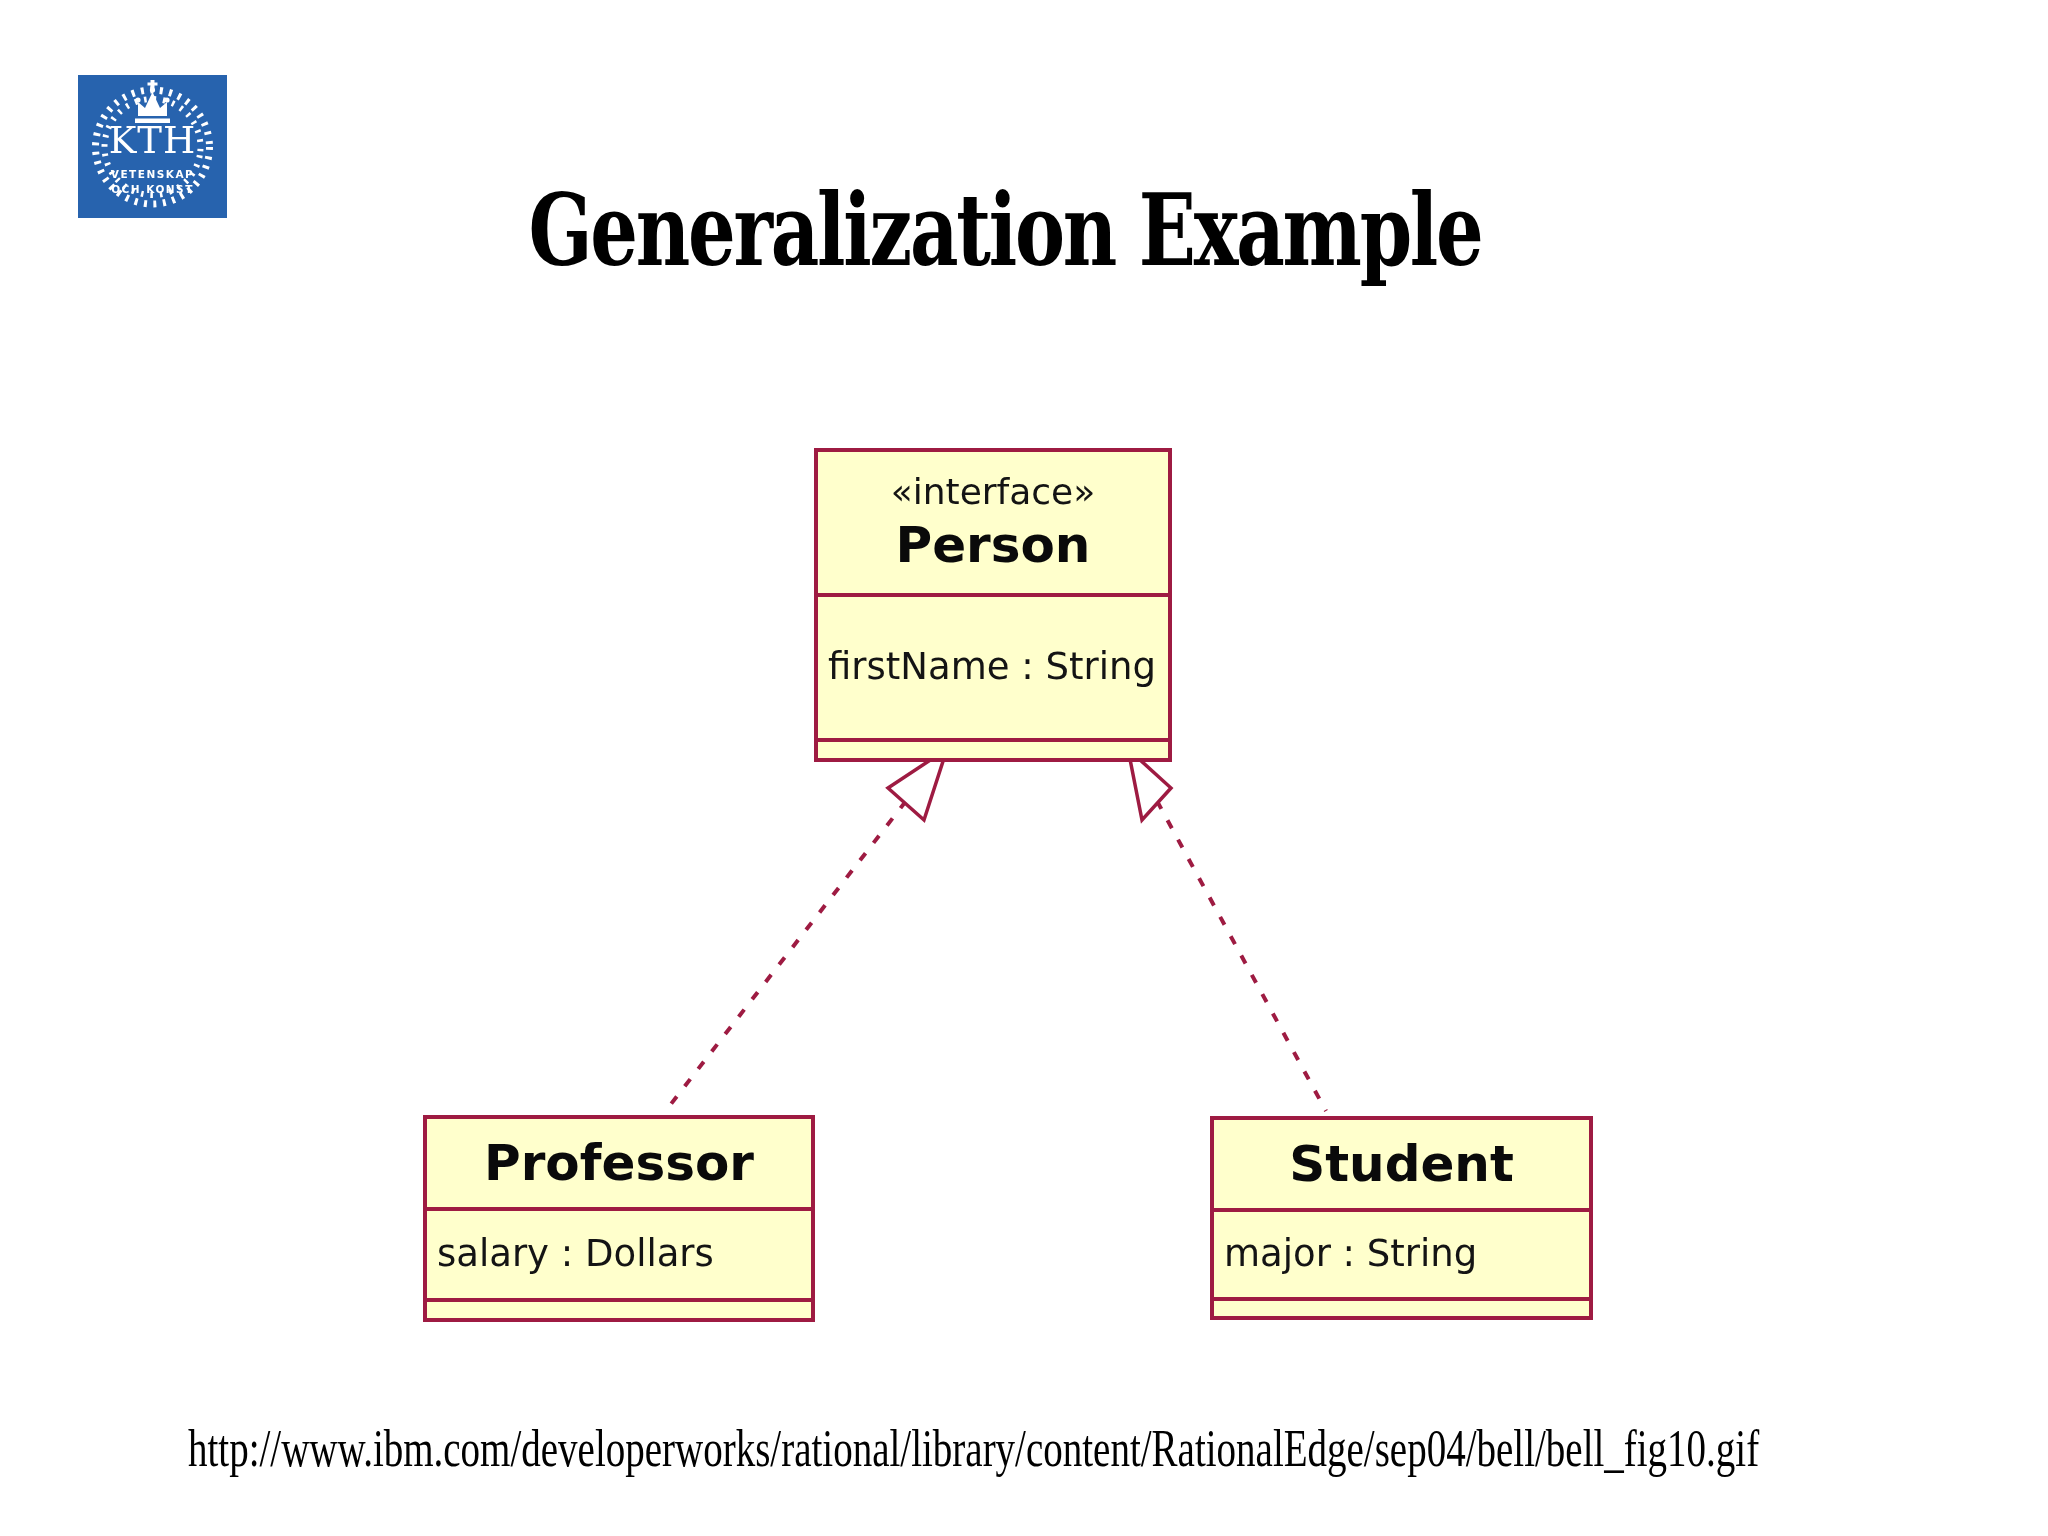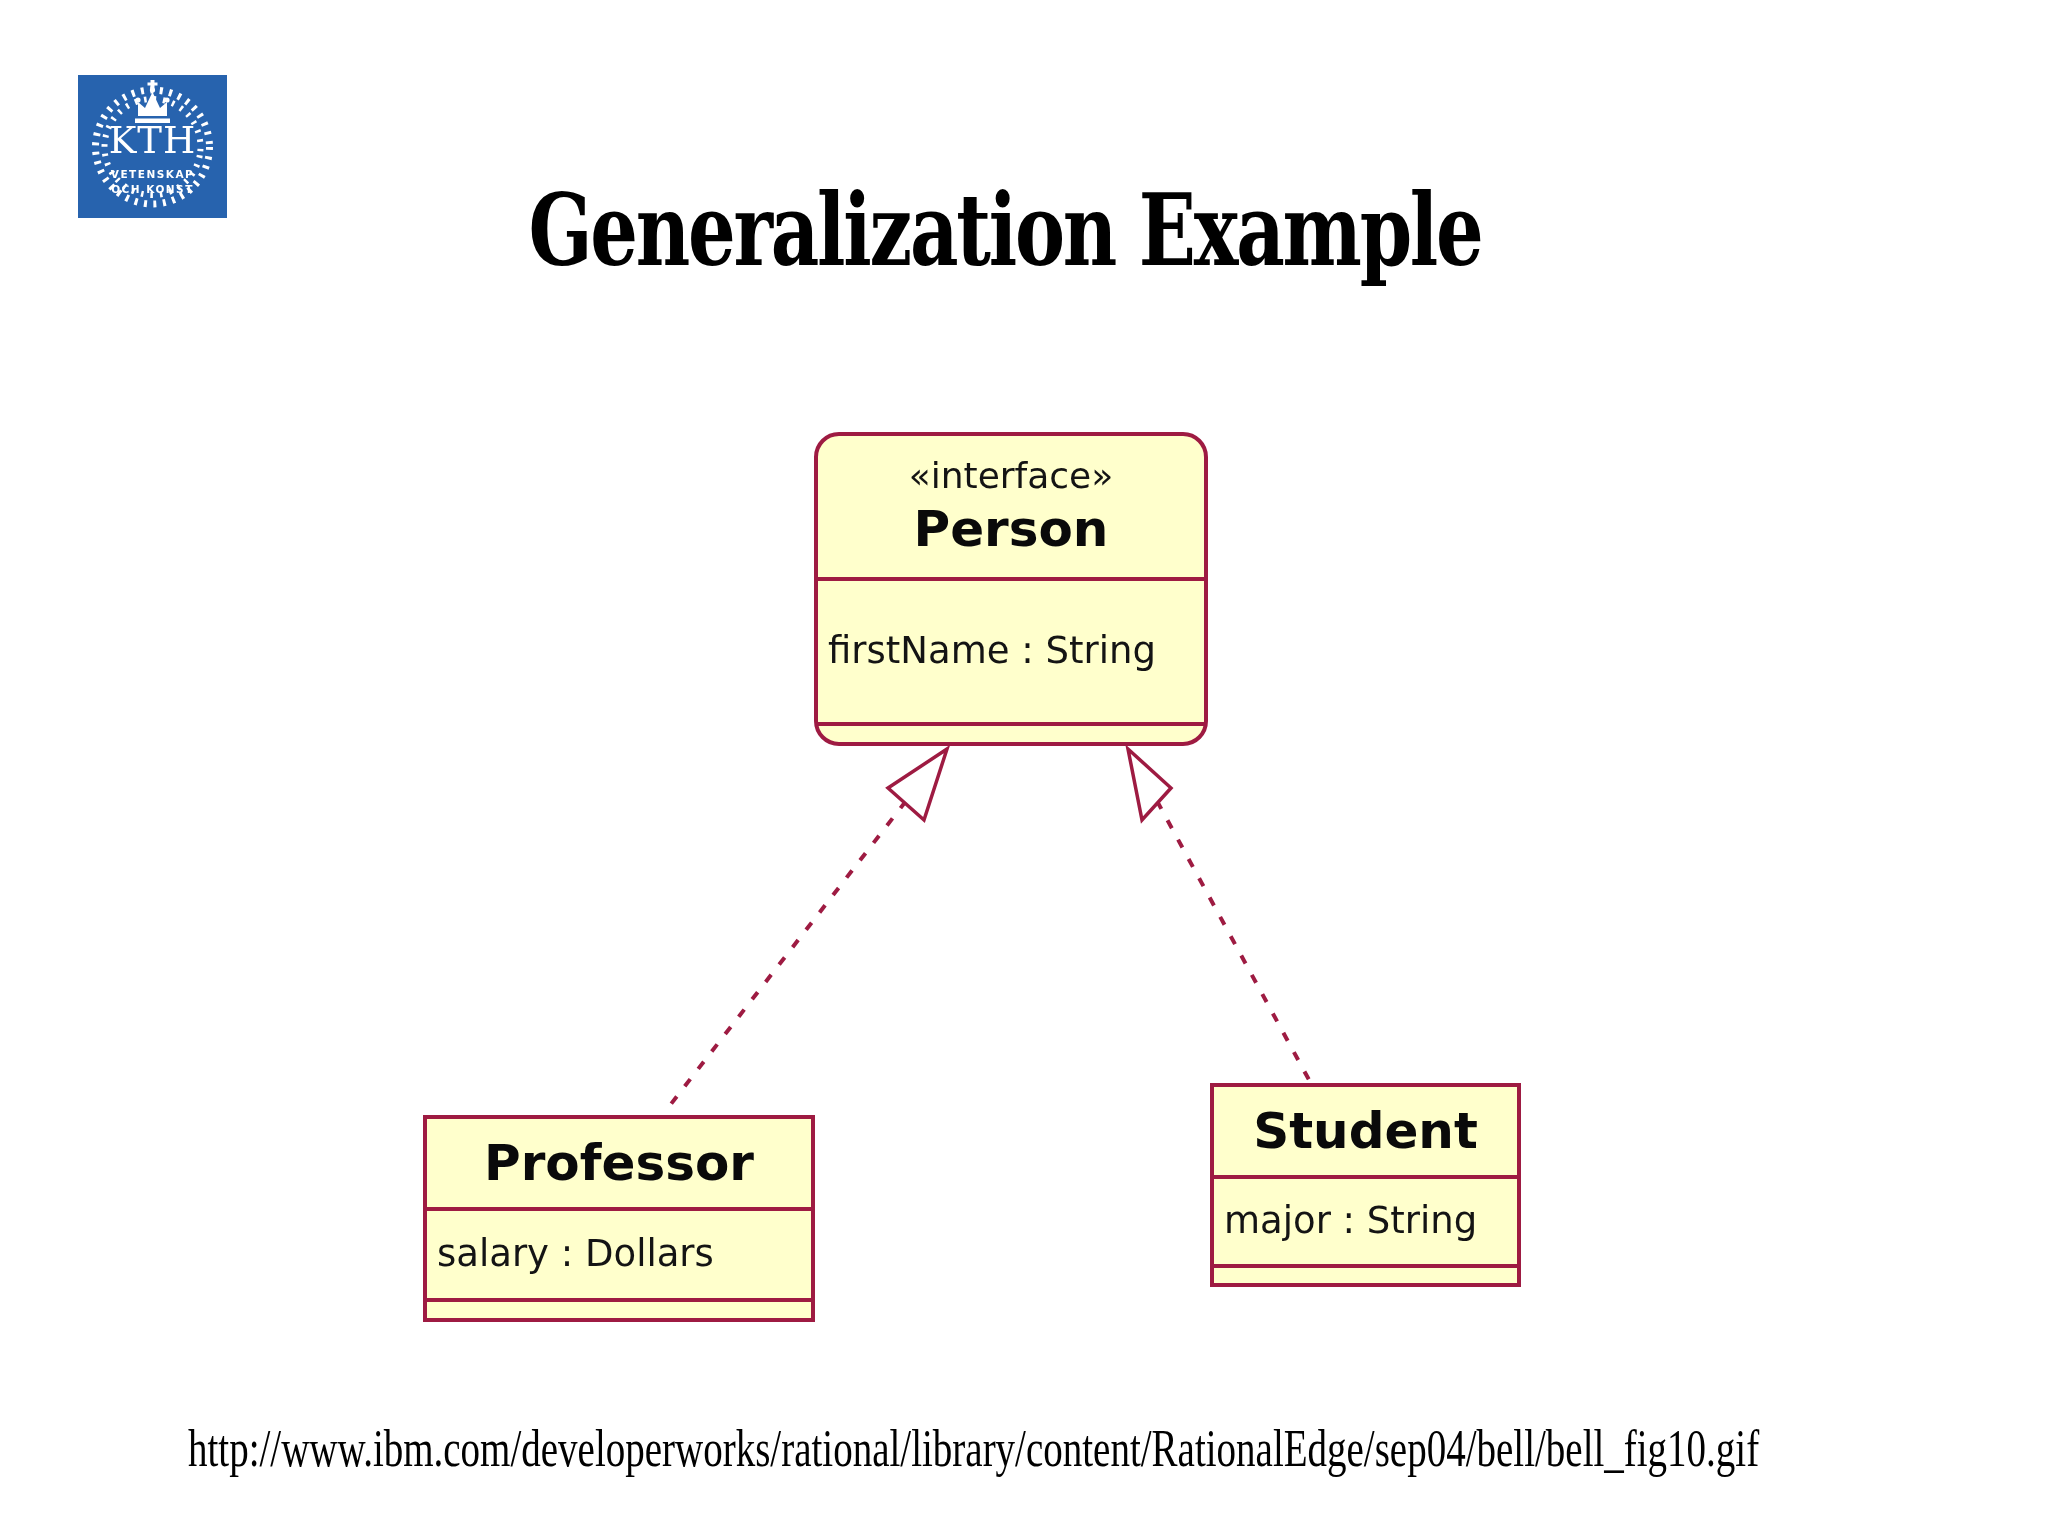--- a/index.html
+++ b/index.html
@@ -41,27 +41,27 @@
   .comp { box-sizing:border-box; }
   .comp + .comp { border-top:4px solid var(--box-border,#9E1B42); }
   .c1 { display:flex; flex-direction:column; align-items:center;
         justify-content:center; gap:7px; }
   .stereotype { font-size:36px; line-height:1.1; color:#141414; }
   .cls-name { font-size:50px; line-height:1.1; font-weight:700; color:#0a0a0a; }
   .c2 { display:flex; flex-direction:column; justify-content:center;
         align-items:flex-start; padding-left:10px; gap:10px; }
   .attr { font-size:37px; line-height:1.15; color:#141414; white-space:nowrap; }
 
-  .person    { left:814px;  top:432px;  width:394px; height:314px;border-radius:25px; }
+  .person    { left:814px;  top:448px;  width:358px; height:314px; }
   .person .c1 { height:141px; } .person .c2 { height:145px; } .person .c3 { height:24px; }
 
   .professor { left:423px;  top:1115px; width:392px; height:207px; }
   .professor .c1 { height:88px; } .professor .c2 { height:91px; } .professor .c3 { height:24px; }
 
-  .student   { left:1210px; top:1083px; width:311px; height:204px; }
+  .student   { left:1210px; top:1116px; width:383px; height:204px; }
   .student .c1 { height:88px; } .student .c2 { height:89px; } .student .c3 { height:23px; }
 
   
   .source-url {
     position:absolute; left:188px; top:1420px; font-family:"Liberation Serif", serif;
     font-size:52px; line-height:1.1; color:#000; white-space:nowrap;
     transform:scaleX(0.75); transform-origin:left top;
   }
 </style>
 </head>

